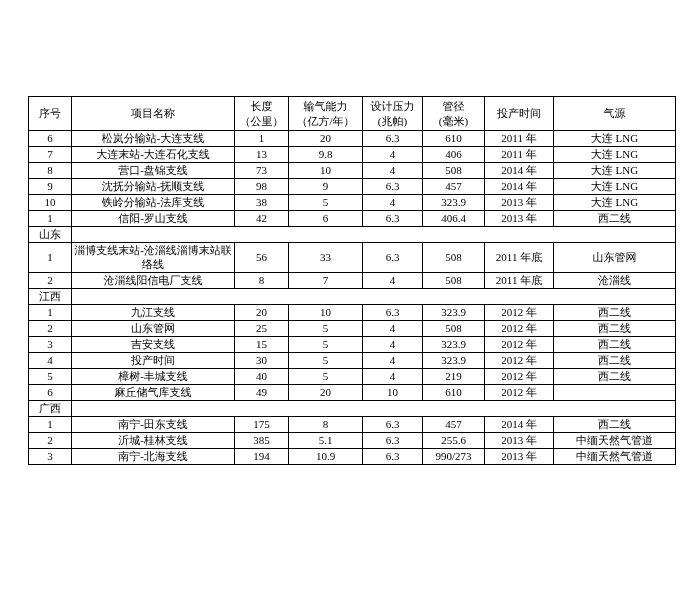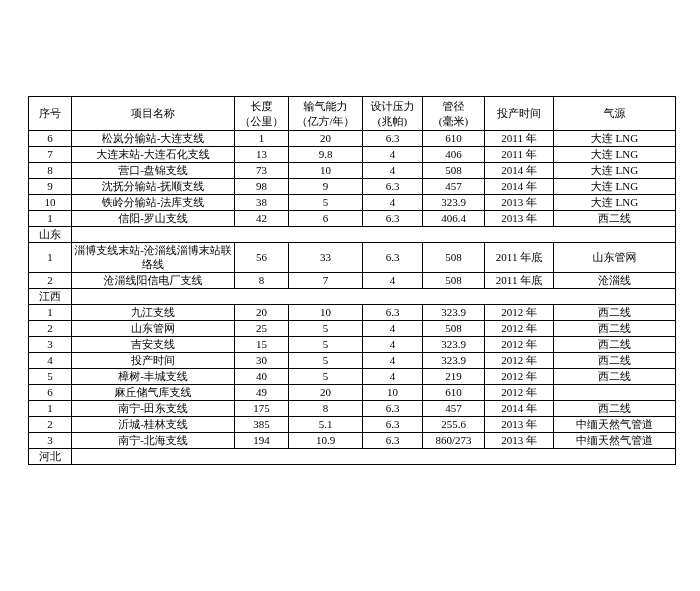--- a/index.html
+++ b/index.html
@@ -222,20 +222,24 @@
           <td>6</td>
           <td>麻丘储气库支线</td>
           <td>49</td>
           <td>20</td>
           <td>10</td>
           <td>610</td>
           <td>2012 年</td>
           <td></td>
         </tr>
         <tr>
+          <td>广西</td>
+          <td colspan="7"></td>
+        </tr>
+        <tr>
           <td>1</td>
           <td>南宁-田东支线</td>
           <td>175</td>
           <td>8</td>
           <td>6.3</td>
           <td>457</td>
           <td>2014 年</td>
           <td>西二线</td>
         </tr>
         <tr>
@@ -247,25 +251,21 @@
           <td>255.6</td>
           <td>2013 年</td>
           <td>中缅天然气管道</td>
         </tr>
         <tr>
           <td>3</td>
           <td>南宁-北海支线</td>
           <td>194</td>
           <td>10.9</td>
           <td>6.3</td>
-          <td>860/273</td>
+          <td>990/273</td>
           <td>2013 年</td>
           <td>中缅天然气管道</td>
-        </tr>
-        <tr>
-          <td>河北</td>
-          <td colspan="7"></td>
         </tr>
       </tbody>
   </table>
 
 
 </div>
 
 </body></html>

